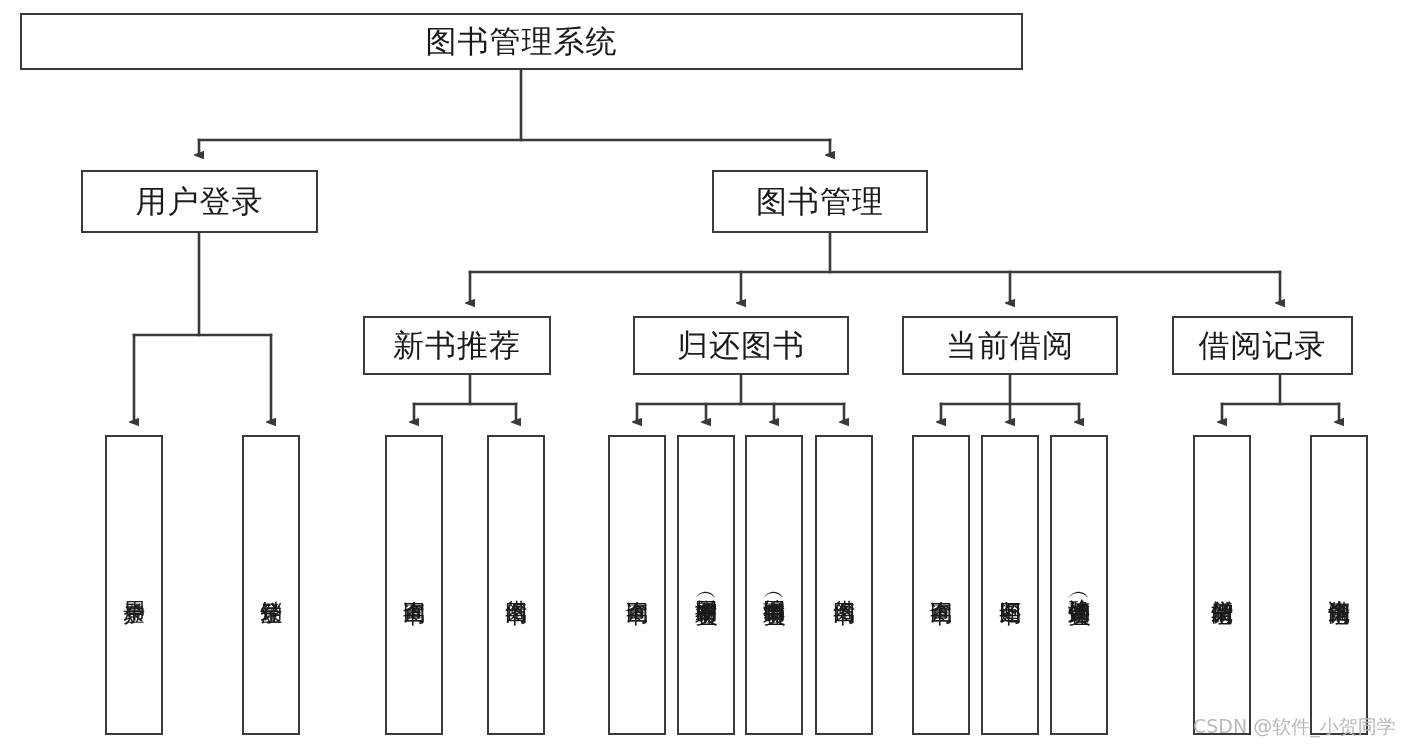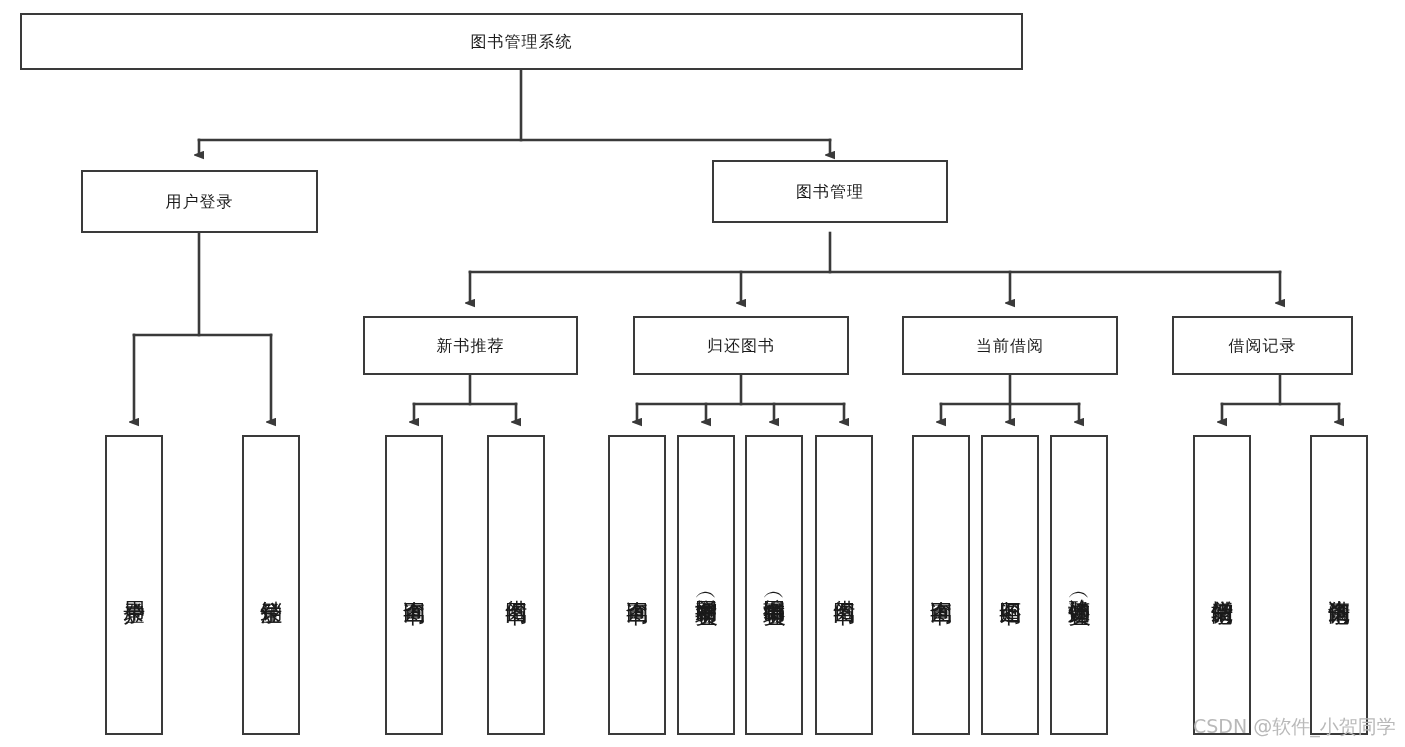--- a/index.html
+++ b/index.html
@@ -31,21 +31,21 @@
     box-sizing: border-box;
     background: #ffffff;
     border: 2px solid #3a3a3a;
     display: flex;
     align-items: center;
     justify-content: center;
     color: #1a1a1a;
     z-index: 2;
   }
   .node-h {
-    font-size: 16px;
+    font-size: 31px;
     letter-spacing: 1px;
     line-height: 1.1;
     white-space: nowrap;
     text-align: center;
   }
   .node-v {
     font-size: 22px;
     line-height: 1.12;
     letter-spacing: 1px;
     writing-mode: vertical-rl;
@@ -128,25 +128,25 @@
   </svg>
 
   <div class="node node-h" style="left:20px; top:13px; width:1003px; height:57px;">
     <span>图书管理系统</span>
   </div>
 
   <div class="node node-h" style="left:81px; top:170px; width:237px; height:63px;">
     <span>用户登录</span>
   </div>
 
-  <div class="node node-h" style="left:712px; top:160px; width:236px; height:63px;">
+  <div class="node node-h" style="left:712px; top:170px; width:216px; height:63px;">
     <span>图书管理</span>
   </div>
 
-  <div class="node node-h" style="left:363px; top:316px; width:215px; height:59px;">
+  <div class="node node-h" style="left:363px; top:316px; width:188px; height:59px;">
     <span>新书推荐</span>
   </div>
 
   <div class="node node-h" style="left:633px; top:316px; width:216px; height:59px;">
     <span>归还图书</span>
   </div>
 
   <div class="node node-h" style="left:902px; top:316px; width:216px; height:59px;">
     <span>当前借阅</span>
   </div>

